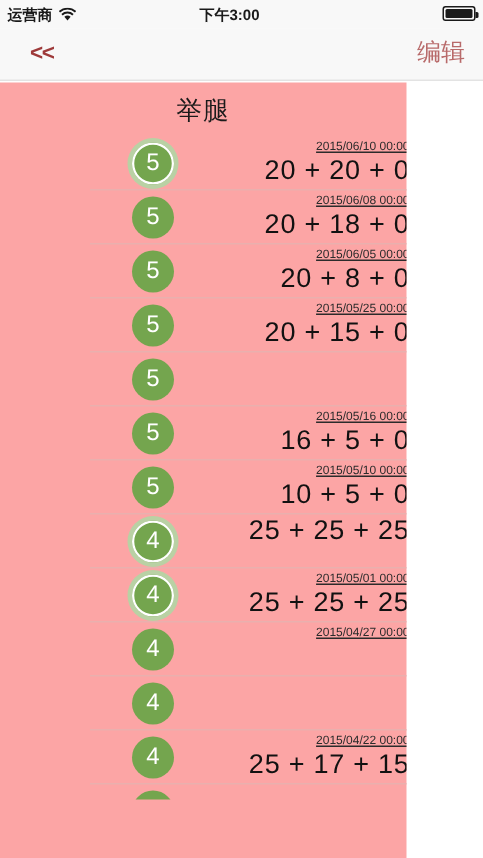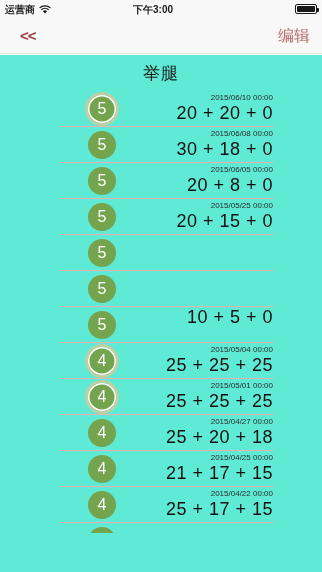--- a/index.html
+++ b/index.html
@@ -116,23 +116,23 @@
     font-size: 16px;
     color: #b86a6a;
     cursor: pointer;
     line-height: 16px;
   }
 
   
   .content {
     position: absolute;
     top: 55px; left: 0;
-    width: 322px;
+    width: 271px;
     height: 517px;
-    background: #5eead4;
+    background: #fca5a5;
     overflow: hidden;
   }
   .page-title {
     text-align: center;
     font-size: 17px;
     color: #1a1a1a;
     margin: 7px 0 6px 0;
     letter-spacing: 1px;
     font-family: "DejaVu Sans", "Liberation Sans", sans-serif;
   }
@@ -173,20 +173,21 @@
     top: 1px;
     text-align: right;
     width: 160px;
   }
   .row-date {
     font-size: 8px;
     color: #2b2b2b;
     line-height: 12px;
     white-space: nowrap;
     font-family: "Liberation Sans", sans-serif;
+    text-decoration: underline;
   }
   .row-value {
     font-size: 18px;
     color: #111111;
     line-height: 19px;
     white-space: nowrap;
     letter-spacing: 0.5px;
     font-family: "Liberation Sans", sans-serif;
   }
   .row.partial {
@@ -233,21 +234,21 @@
           <div class="badge ringed">5</div>
           <div class="row-texts">
             <div class="row-date">2015/06/10 00:00</div>
             <div class="row-value">20 + 20 + 0</div>
           </div>
         </div>
         <div class="row">
           <div class="badge">5</div>
           <div class="row-texts">
             <div class="row-date">2015/06/08 00:00</div>
-            <div class="row-value">30 + 18 + 0</div>
+            <div class="row-value">20 + 18 + 0</div>
           </div>
         </div>
         <div class="row">
           <div class="badge">5</div>
           <div class="row-texts">
             <div class="row-date">2015/06/05 00:00</div>
             <div class="row-value">20 + 8 + 0</div>
           </div>
         </div>
         <div class="row">
@@ -255,54 +256,53 @@
           <div class="row-texts">
             <div class="row-date">2015/05/25 00:00</div>
             <div class="row-value">20 + 15 + 0</div>
           </div>
         </div>
         <div class="row">
           <div class="badge">5</div>
         </div>
         <div class="row">
           <div class="badge">5</div>
-        </div>
-        <div class="row">
-          <div class="badge">5</div>
-          <div class="row-texts">
+          <div class="row-texts">
+            <div class="row-date">2015/05/16 00:00</div>
+            <div class="row-value">16 + 5 + 0</div>
+          </div>
+        </div>
+        <div class="row">
+          <div class="badge">5</div>
+          <div class="row-texts">
+            <div class="row-date">2015/05/10 00:00</div>
             <div class="row-value">10 + 5 + 0</div>
           </div>
         </div>
         <div class="row">
           <div class="badge ringed">4</div>
           <div class="row-texts">
-            <div class="row-date">2015/05/04 00:00</div>
             <div class="row-value">25 + 25 + 25</div>
           </div>
         </div>
         <div class="row">
           <div class="badge ringed">4</div>
           <div class="row-texts">
             <div class="row-date">2015/05/01 00:00</div>
             <div class="row-value">25 + 25 + 25</div>
           </div>
         </div>
         <div class="row">
           <div class="badge">4</div>
           <div class="row-texts">
             <div class="row-date">2015/04/27 00:00</div>
-            <div class="row-value">25 + 20 + 18</div>
           </div>
         </div>
         <div class="row">
           <div class="badge">4</div>
-          <div class="row-texts">
-            <div class="row-date">2015/04/25 00:00</div>
-            <div class="row-value">21 + 17 + 15</div>
-          </div>
         </div>
         <div class="row">
           <div class="badge">4</div>
           <div class="row-texts">
             <div class="row-date">2015/04/22 00:00</div>
             <div class="row-value">25 + 17 + 15</div>
           </div>
         </div>
         <div class="row partial">
           <div class="badge"></div>

